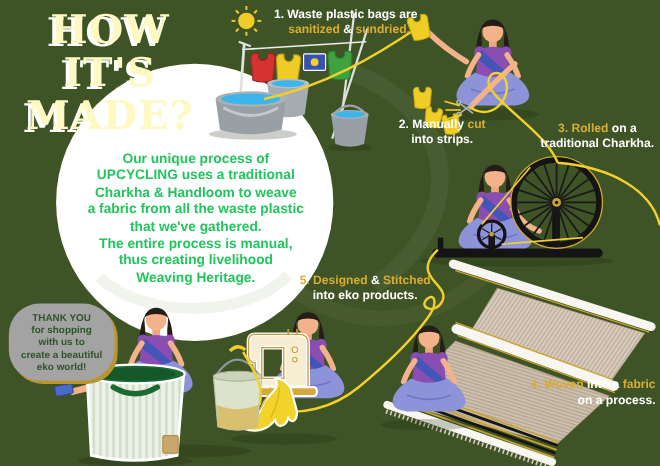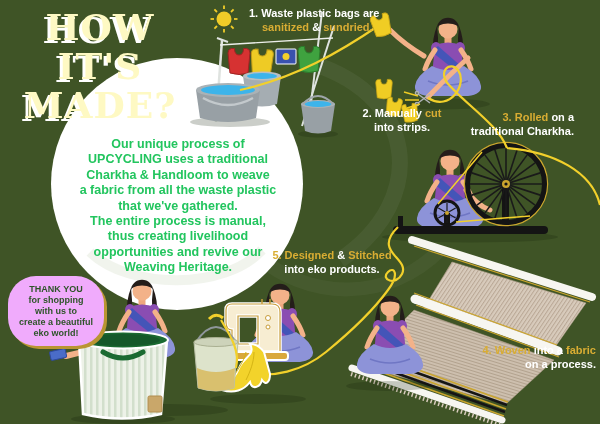--- a/index.html
+++ b/index.html
@@ -18,25 +18,25 @@
   .intro{
     left:52px;top:137px;width:252px;text-align:center;
     font-weight:bold;font-size:12.5px;line-height:15.4px;color:#22c55e;
   }
   .step{font-weight:bold;font-size:11px;line-height:13.5px;color:#ffffff;}
   .step .y{color:#d9ad33;}
   .step .w{color:#ffffff;}
   .s1{left:249px;top:7px;width:170px;text-align:left;}
   .s1 .ind{margin-left:13px;}
   .s2{left:352px;top:107px;width:100px;text-align:center;}
-  .s3{left:464px;top:111px;width:110px;text-align:right;}
+  .s3{left:488px;top:111px;width:110px;text-align:center;}
   .s4{left:462px;top:344px;width:134px;text-align:right;}
   .s5{left:270px;top:249px;width:124px;text-align:center;}
   .thanks{
-    left:8px;top:276px;width:96px;height:70px;background:#f0abfc;
+    left:8px;top:276px;width:96px;height:70px;background:#a3a3a3;
     border-radius:28px;box-shadow:3px 3px 0 #b99532;
     text-align:center;font-weight:bold;font-size:9px;line-height:11px;
     color:#2e5429;padding-top:8px;box-sizing:border-box;
   }
 </style>
 </head>
 <body>
 
 <div class="stage">
 
@@ -269,21 +269,20 @@
   </div>
 
   <div class="txt intro">
     <div>Our unique process of</div>
     <div>UPCYCLING uses a traditional</div>
     <div>Charkha &amp; Handloom to weave</div>
     <div>a fabric from all the waste plastic</div>
     <div>that we've gathered.</div>
     <div>The entire process is manual,</div>
     <div>thus creating livelihood</div>
-    <div>opportunities and revive our</div>
     <div>Weaving Heritage.</div>
   </div>
 
   <div class="txt step s1">
     <div><span class="w">1. Waste plastic bags are</span></div>
     <div class="ind"><span class="y">sanitized</span><span class="w"> &amp; </span><span class="y">sundried.</span></div>
   </div>
 
   <div class="txt step s2">
     <div><span class="w">2. Manually </span><span class="y">cut</span></div>

